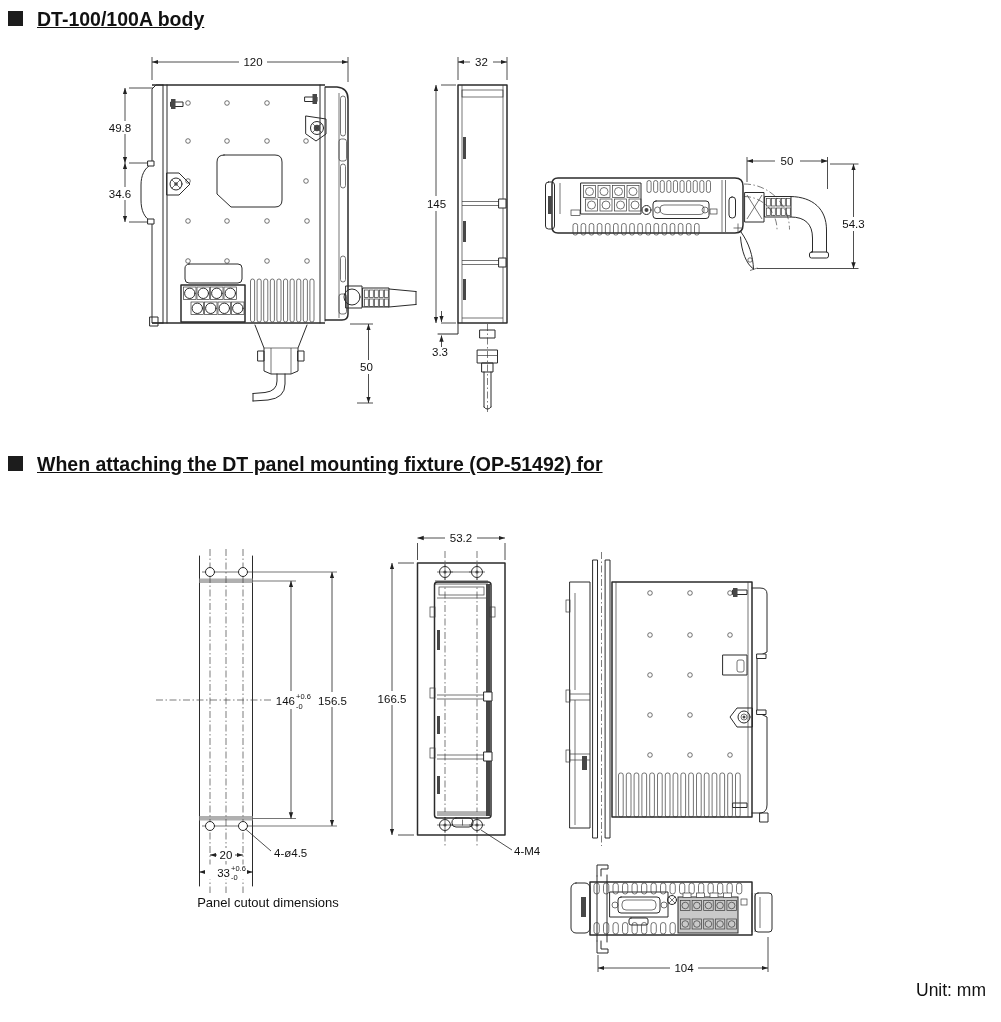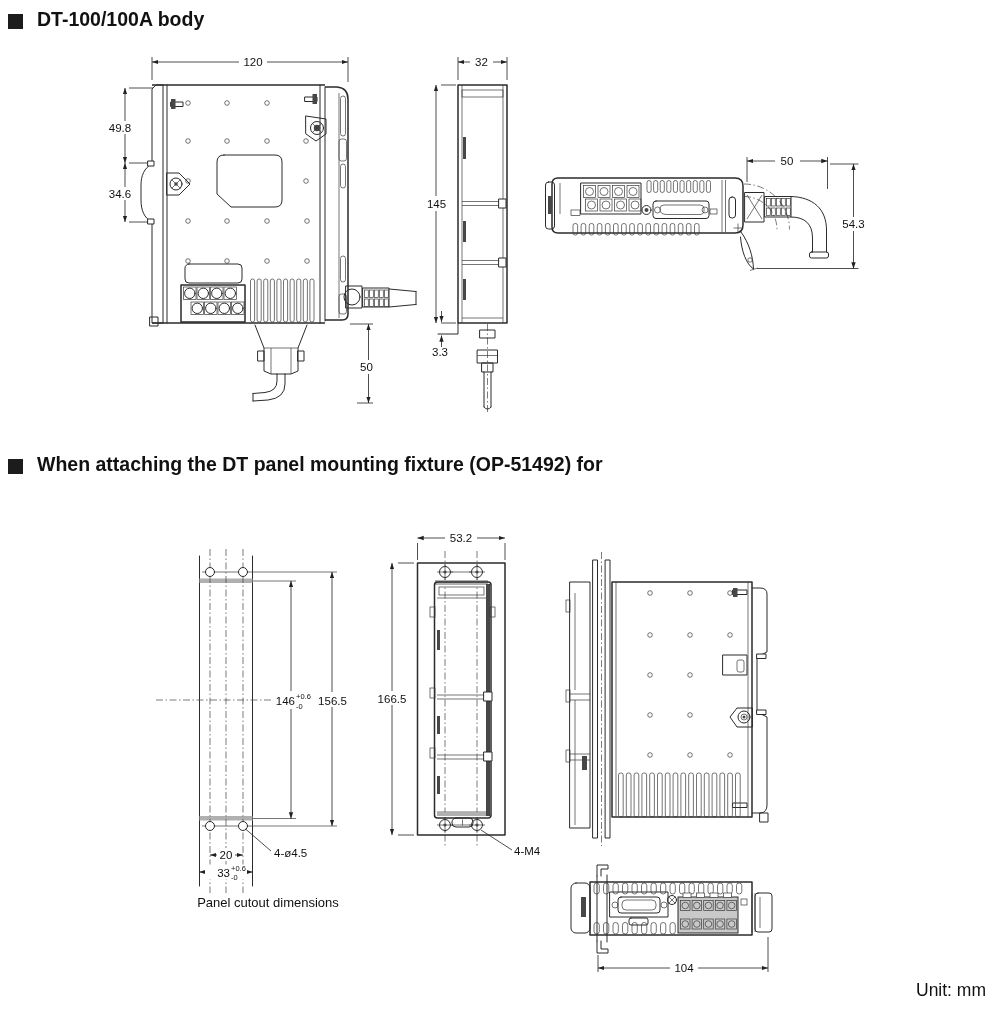--- a/index.html
+++ b/index.html
@@ -1,19 +1,19 @@
 <!DOCTYPE html>
 <html><head>
 <meta charset="utf-8">
 <style>
   html,body{margin:0;padding:0;background:#fff;}
   #page{position:relative;width:1001px;height:1022px;background:#fff;overflow:hidden;
         font-family:"Liberation Sans",sans-serif;color:#111;}
-  .sec-title{position:absolute;display:flex;align-items:center;gap:14px;
-             font-weight:bold;font-size:19.5px;line-height:26px;color:#111;}
+  .sec-title{position:absolute;display:flex;align-items:flex-start;gap:14px;
+             font-weight:bold;font-size:19.5px;line-height:26px;color:#111;text-decoration:underline;}
   .sq{width:15px;height:15px;background:#1c1c1c;margin-top:5px;flex:0 0 auto;}
   .t2{width:800px;}
   svg{position:absolute;left:0;top:0;}
   .ln{stroke:#2b2b2b;stroke-width:1;fill:none;stroke-linecap:round;stroke-linejoin:round;}
   .ln2{stroke:#2b2b2b;stroke-width:1.5;fill:none;stroke-linejoin:round;}
   .thin{stroke:#3a3a3a;stroke-width:.7;fill:none;}
   .dim{stroke:#222;stroke-width:.8;fill:none;}
   .cl{stroke:#444;stroke-width:.7;stroke-dasharray:7 2.5 1.5 2.5;fill:none;}
   .fW{fill:#fff;}
   .fD{fill:#474747;stroke:none;}

